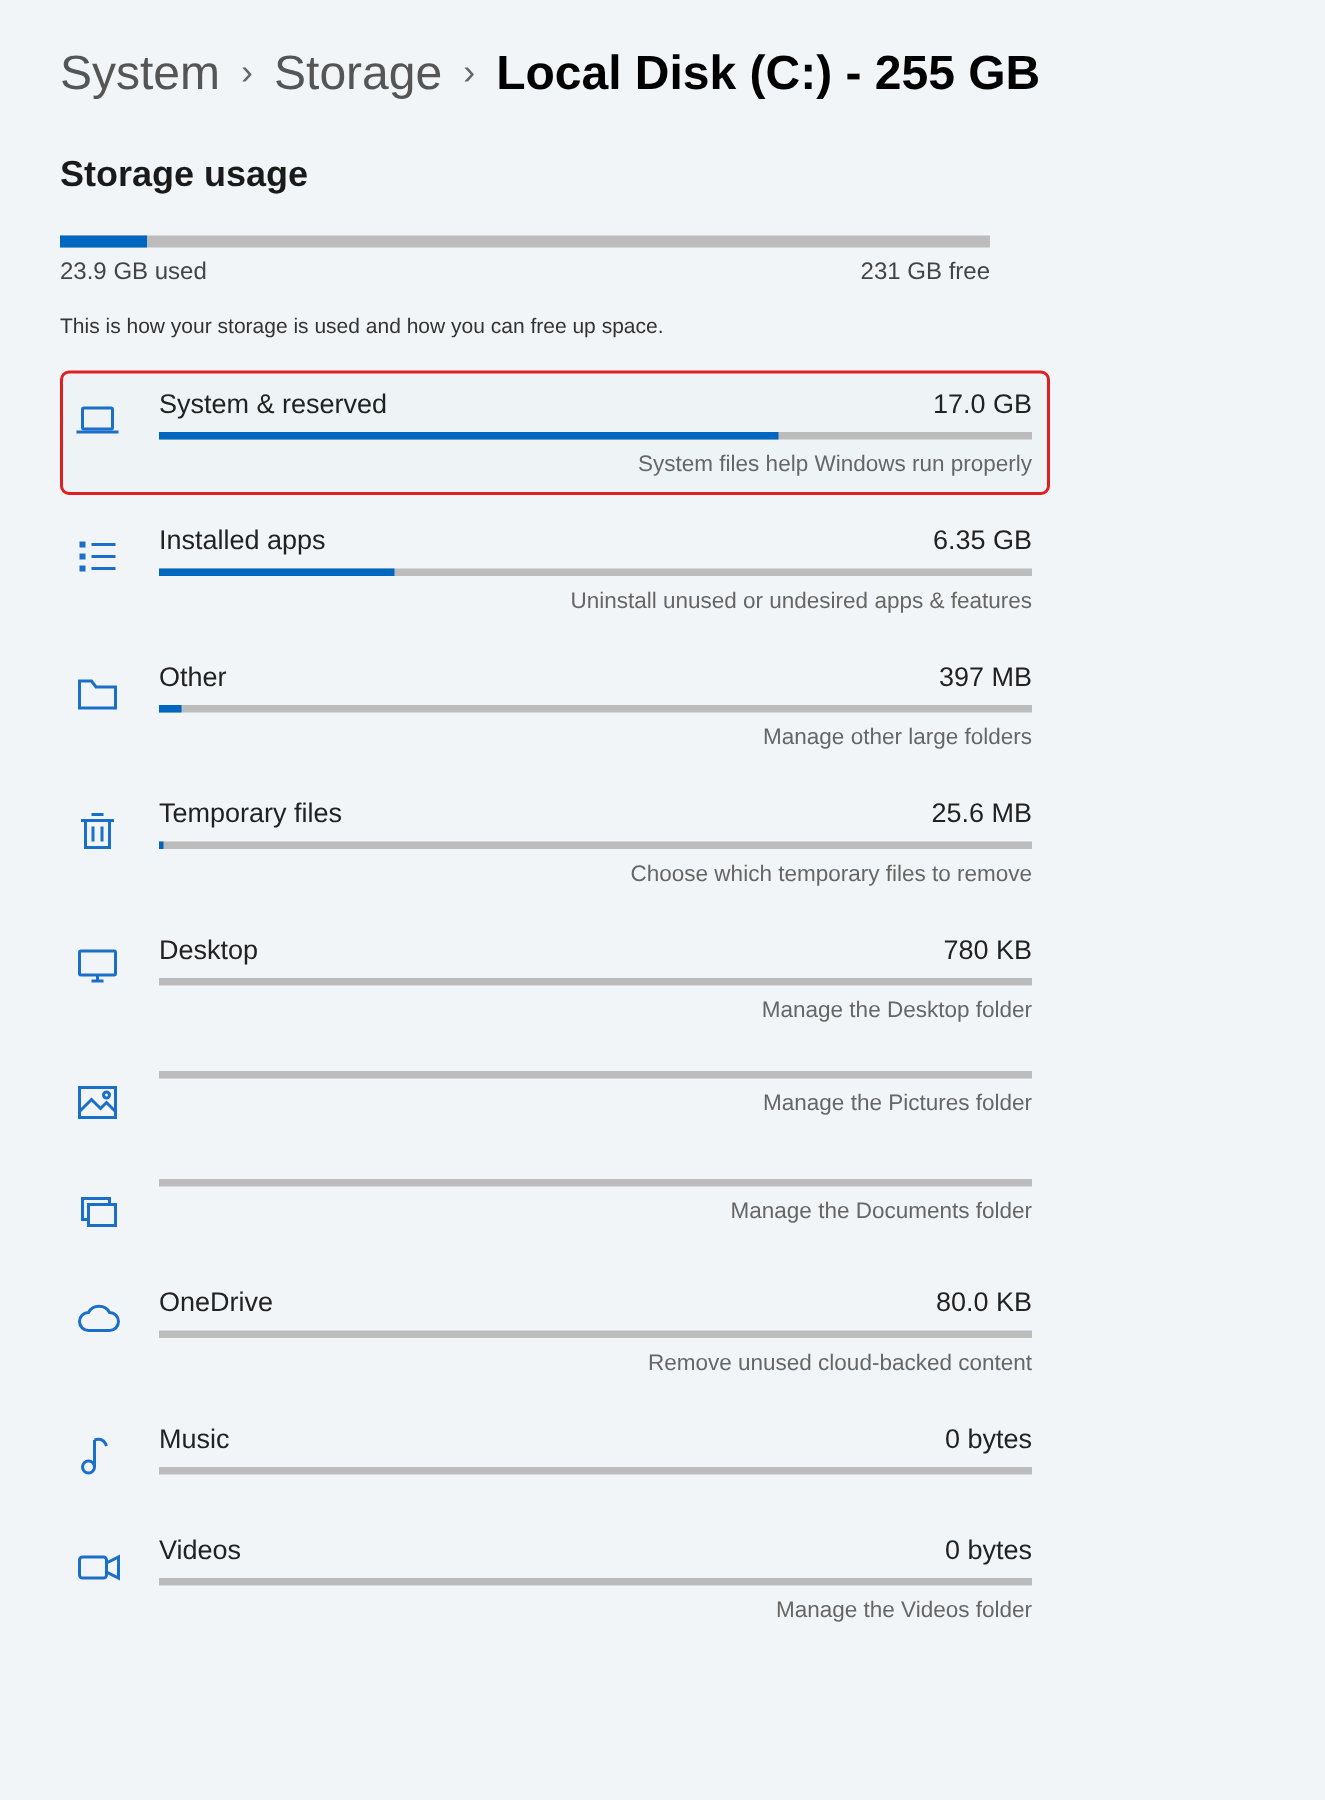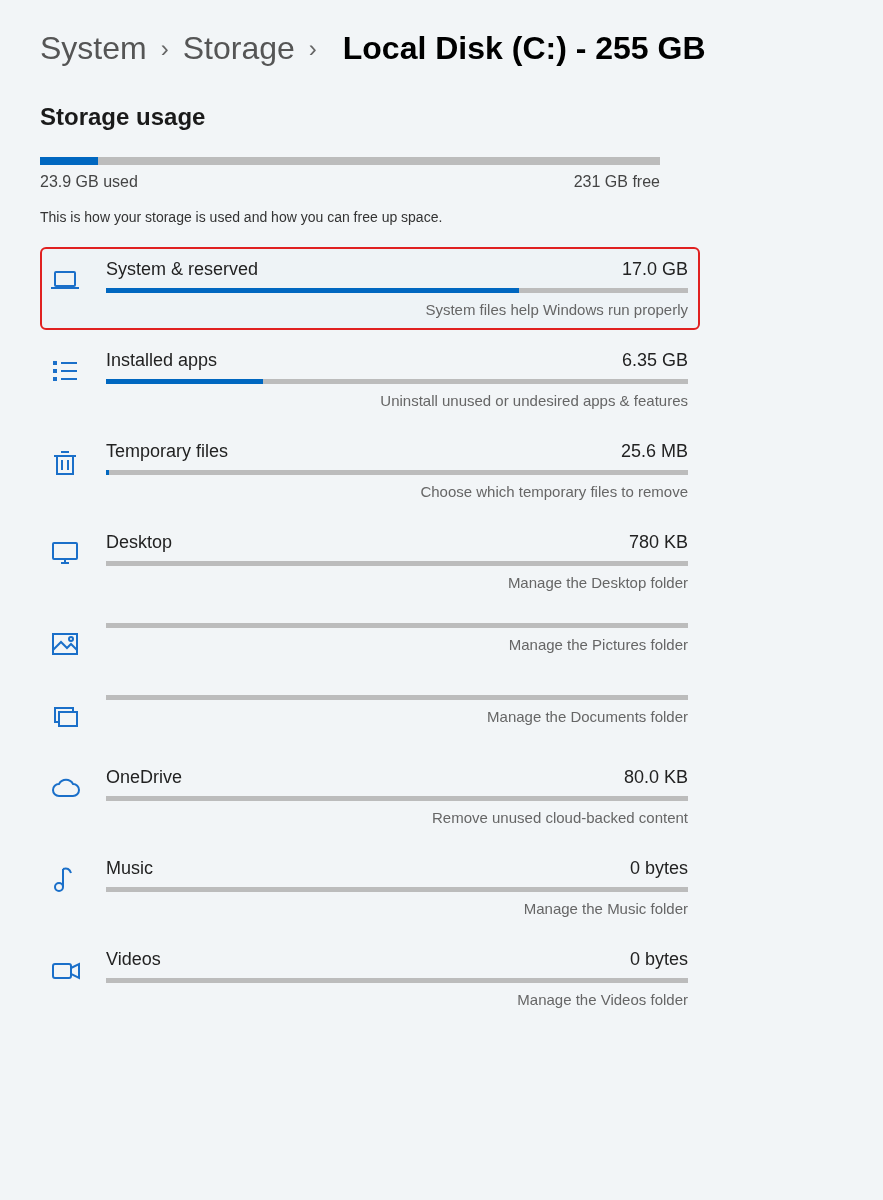--- a/index.html
+++ b/index.html
@@ -12,21 +12,21 @@
   }
   .breadcrumb {
     display: flex;
     align-items: center;
     gap: 14px;
     font-size: 32px;
     margin-bottom: 36px;
   }
   .breadcrumb .crumb-link { color: #555; cursor: pointer; }
   .breadcrumb .chev { color: #666; font-size: 24px; }
-  .breadcrumb .crumb-current { color: #000; font-weight: 600; margin-left: 12px; }
+  .breadcrumb .crumb-current { color: #000; font-weight: 600; }
   .page-title {
     font-size: 24px;
     font-weight: 600;
     margin-bottom: 26px;
   }
   .usage-bar-wrap { width: 620px; }
   .usage-bar {
     height: 8px;
     background: #bcbcbc;
     position: relative;
@@ -142,20 +142,37 @@
       </div>
       <div class="cat-bar">
         <div class="fill" style="width:27%"></div>
       </div>
       <div class="cat-desc">Uninstall unused or undesired apps &amp; features</div>
     </div>
     </div>
     <div class="cat">
     <div class="cat-icon">
       <svg width="32" height="32" viewBox="0 0 32 32">
+          <use href="#i-folder"></use>
+        </svg>
+    </div>
+    <div class="cat-body">
+      <div class="cat-top">
+        <span>Other</span>
+        <span>397 MB</span>
+      </div>
+      <div class="cat-bar">
+        <div class="fill" style="width:2.5%"></div>
+      </div>
+      <div class="cat-desc">Manage other large folders</div>
+    </div>
+    </div>
+    <div class="cat">
+    <div class="cat-icon">
+      <svg width="32" height="32" viewBox="0 0 32 32">
           <use href="#i-trash"></use>
         </svg>
     </div>
     <div class="cat-body">
       <div class="cat-top">
         <span>Temporary files</span>
         <span>25.6 MB</span>
       </div>
       <div class="cat-bar">
         <div class="fill" style="width:0.5%"></div>
@@ -230,21 +247,20 @@
         </svg>
     </div>
     <div class="cat-body">
       <div class="cat-top">
         <span>Music</span>
         <span>0 bytes</span>
       </div>
       <div class="cat-bar">
         <div class="fill" style="width:0%"></div>
       </div>
-      <div class="cat-desc">Manage the Music folder</div>
     </div>
     </div>
     <div class="cat">
     <div class="cat-icon">
       <svg width="32" height="32" viewBox="0 0 32 32">
           <use href="#i-video"></use>
         </svg>
     </div>
     <div class="cat-body">
       <div class="cat-top">

